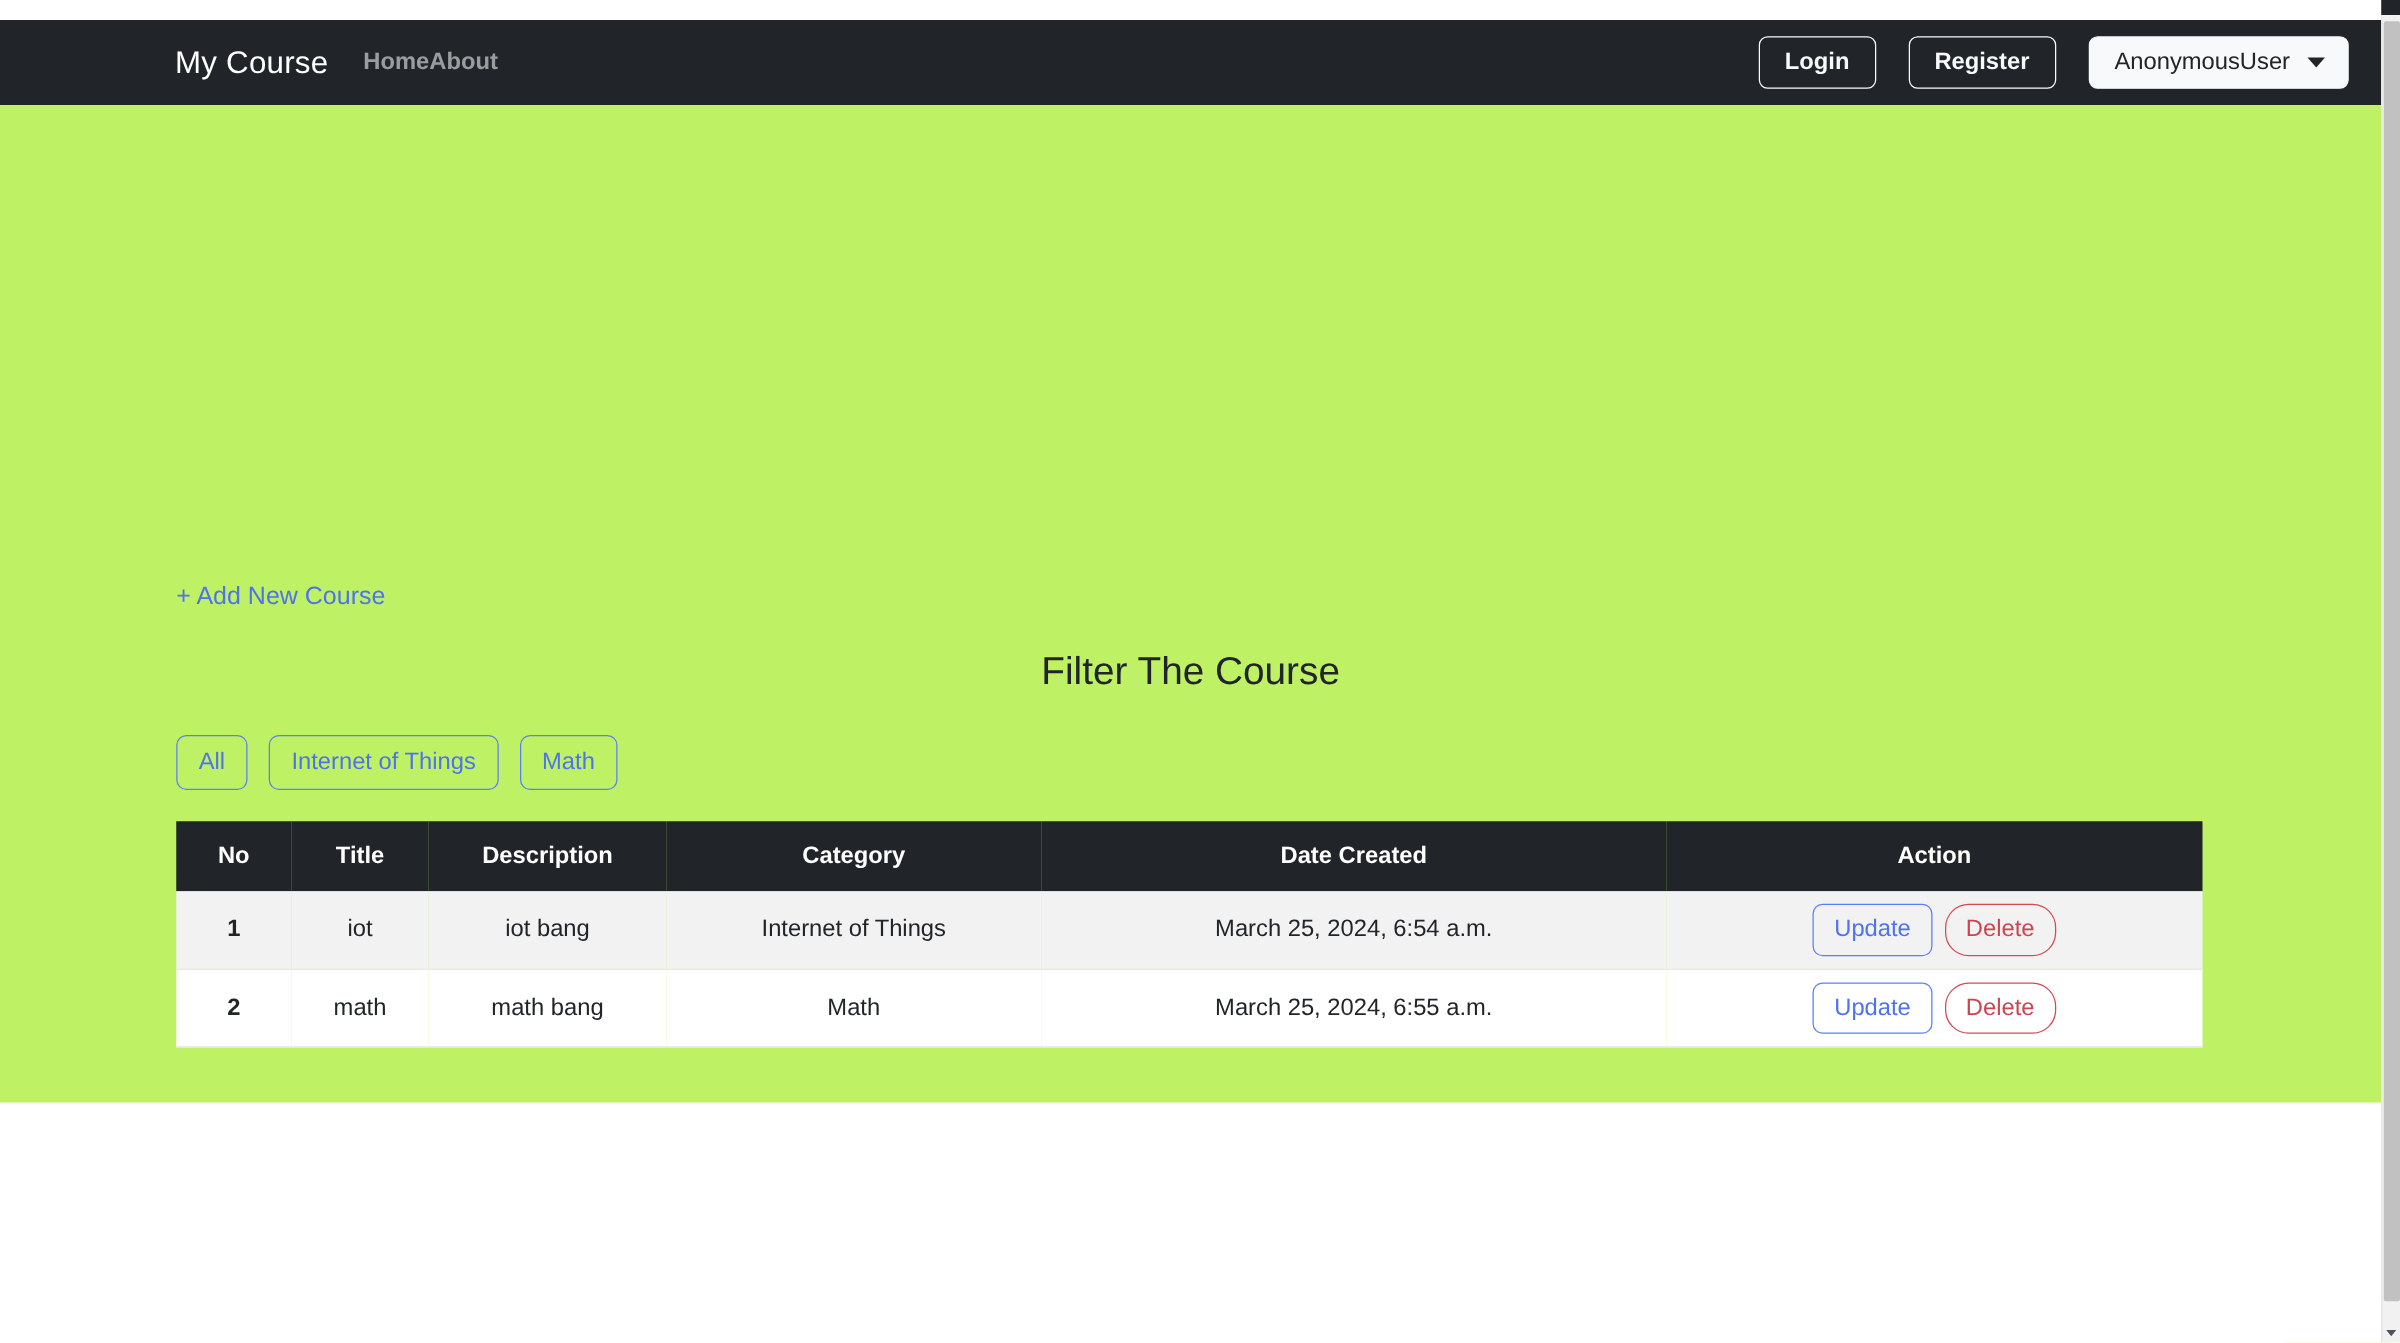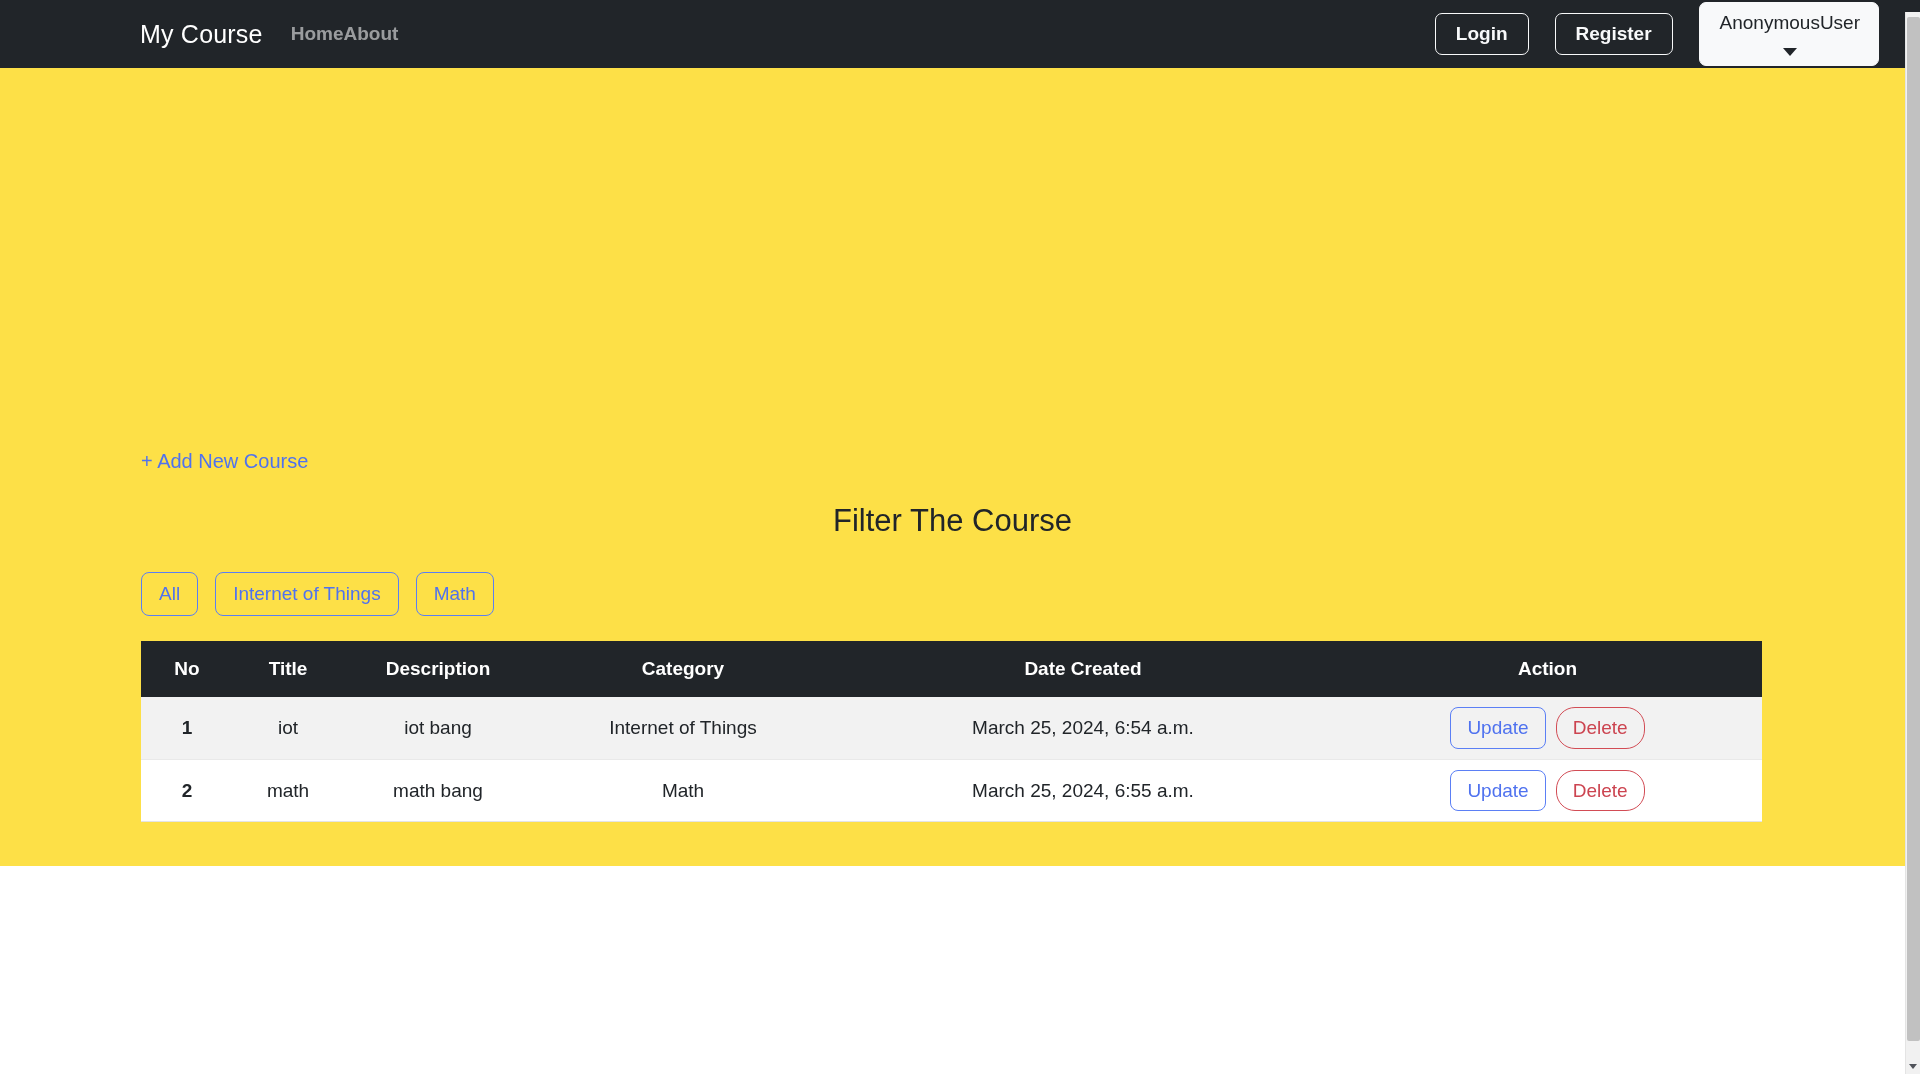--- a/index.html
+++ b/index.html
@@ -17,24 +17,24 @@
     position: relative;
     width: 1920px;
     height: 1074px;
     background: #ffffff;
     overflow: hidden;
   }
 
   
   .page {
     position: absolute;
-    left: 0; top: 0;
+    left: 0; top: 16px;
     width: 1905px;
     height: 866px;
-    background: #fde047;
+    background: #bef264;
   }
 
   
   .navbar {
     position: relative;
     height: 68px;
     background: #212529;
     display: flex;
     align-items: center;
     padding: 0 26px 0 140px;
@@ -86,21 +86,20 @@
     border-radius: 7px;
     font-size: 19px;
     padding: 9px 18px 9px 20px;
     display: flex;
     align-items: center;
     gap: 14px;
     line-height: 1.2;
     font-family: inherit;
     white-space: nowrap;
     cursor: pointer;
-    flex-direction: column;
   }
   .caret {
     width: 0; height: 0;
     border-left: 7px solid transparent;
     border-right: 7px solid transparent;
     border-top: 8px solid #212529;
     display: inline-block;
   }
 
   

